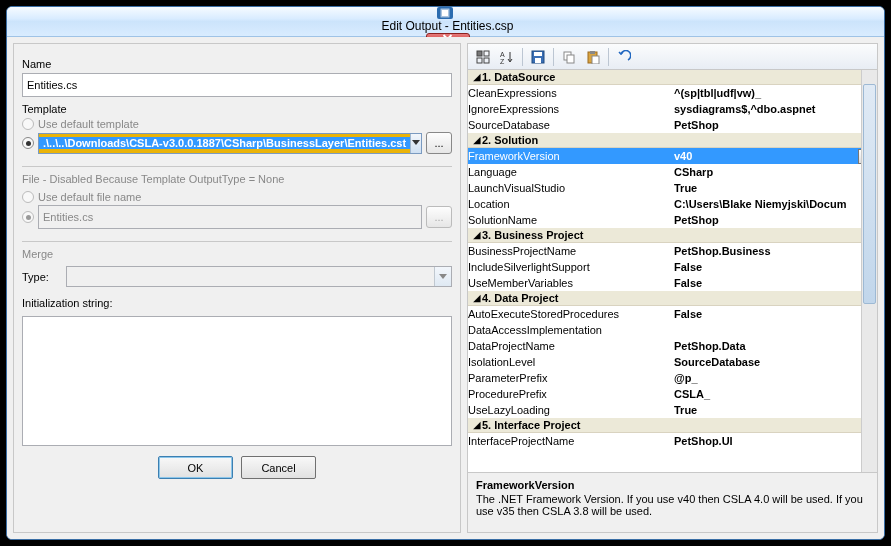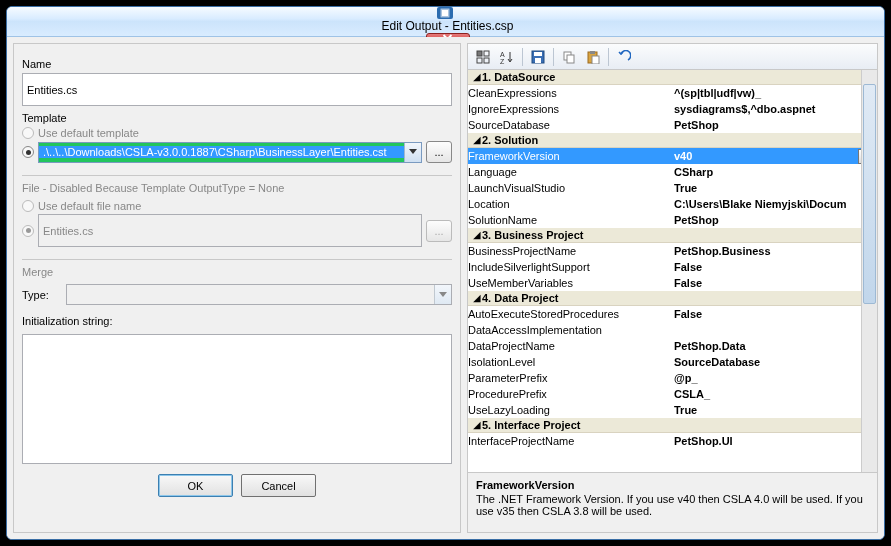--- a/index.html
+++ b/index.html
@@ -66,41 +66,42 @@
   border: 1px solid #c8c8c8;
   display: flex;
   flex-direction: column;
 }
 .left-panel { width: 448px; padding: 8px 8px; }
 .right-panel { flex: 1; overflow: hidden; }
 .lbl { color: #000; margin-top: 6px; margin-bottom: 3px; }
 .lbl.disabled { color: #888; }
 .txt {
   width: 100%;
-  height: 33px;
+  height: 24px;
   border: 1px solid #abadb3;
   background: #fff;
   padding: 2px 4px;
   font-size: 11px;
 }
 .txt.disabled { background: #f0f0f0; color: #888; }
 .row { display: flex; align-items: center; gap: 4px; margin-bottom: 2px; }
 .radio {
   width: 12px; height: 12px; border-radius: 50%;
   border: 1px solid #888; background: #f8f8f8;
   display: flex; align-items: center; justify-content: center;
   flex: none;
 }
 .radio.disabled { border-color: #bbb; }
 .radio.selected::after { content:''; width:5px; height:5px; border-radius:50%; background:#333; }
 .radio.disabled.selected::after { background:#999; }
 .combo {
   flex: 1; height: 21px; border: 1px solid #7a9ac0;
-  display: flex; align-items: center; background: #22c55e;
+  display: flex; align-items: center; background: #eab308;
   overflow: hidden;
+  font-weight: bold;
 }
 .combo .ctxt { flex:1; padding:0 4px; white-space: nowrap; color:#fff; background:#3399ff; font-size:11px; }
 .combo .carrow { width:17px; height:100%; background:linear-gradient(#f2f6fb,#cfe0f2); border-left:1px solid #a0b8d0; display:flex; align-items:center; justify-content:center; }
 .combo .carrow svg{width:8px;height:6px;}
 .browse-btn {
   width: 26px; height: 22px;
   border: 1px solid #888; border-radius: 3px;
   background: linear-gradient(#fdfdfd,#e6e6e6);
   display:flex;align-items:center;justify-content:center;
 }

